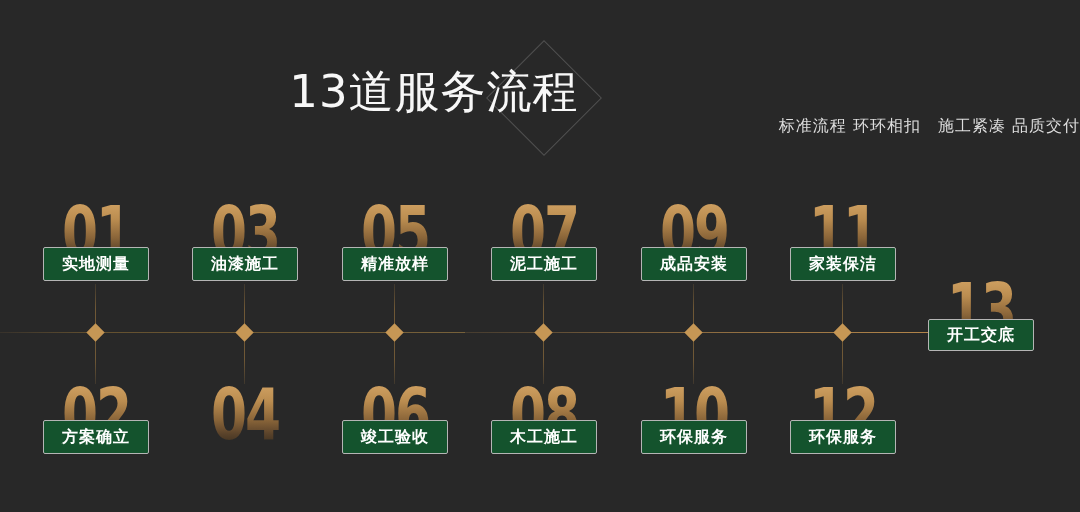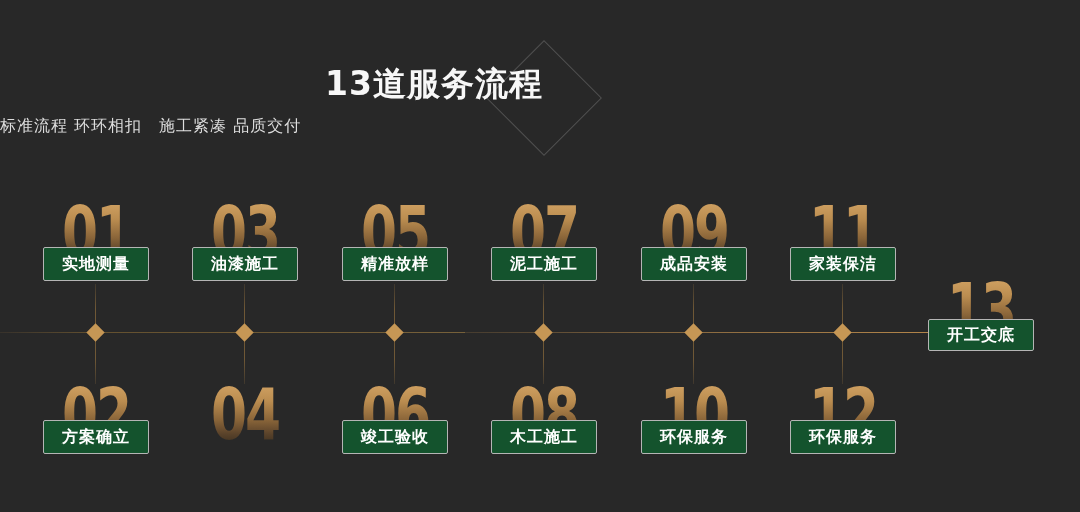--- a/index.html
+++ b/index.html
@@ -8,24 +8,24 @@
     background:#282828;
     font-family:"DejaVu Sans","Liberation Sans",sans-serif;
   }
   
   .title-diamond{
     position:absolute;left:503px;top:57px;width:80px;height:80px;
     border:1px solid #4f4f4f;transform:rotate(45deg);z-index:0;
   }
   .page-title{
     position:absolute;left:0;top:62px;width:868px;text-align:center;
-    font-size:33px;font-weight:bold;color:#f7f7f7;letter-spacing:1px;z-index:2;
+    font-size:45px;font-weight:normal;color:#f7f7f7;letter-spacing:1px;z-index:2;
   }
   .page-subtitle{
-    position:absolute;left:0;top:116px;width:1080px;text-align:left;
+    position:absolute;left:0;top:116px;width:1080px;text-align:right;
     font-size:16px;color:#dedede;letter-spacing:1px;z-index:2;
   }
   
   .hline{
     position:absolute;left:0;top:332px;width:929px;height:1px;z-index:0;
     background:linear-gradient(90deg,rgba(140,105,60,.15) 0%,#63502f 10%,#77613a 50%,#97724244 49%,#8a6a40 75%,#b08349 98%);
   }
   .col{position:absolute;top:0;width:150px;height:512px;}
   .big-num{
     position:absolute;left:0;width:150px;text-align:center;line-height:1;

